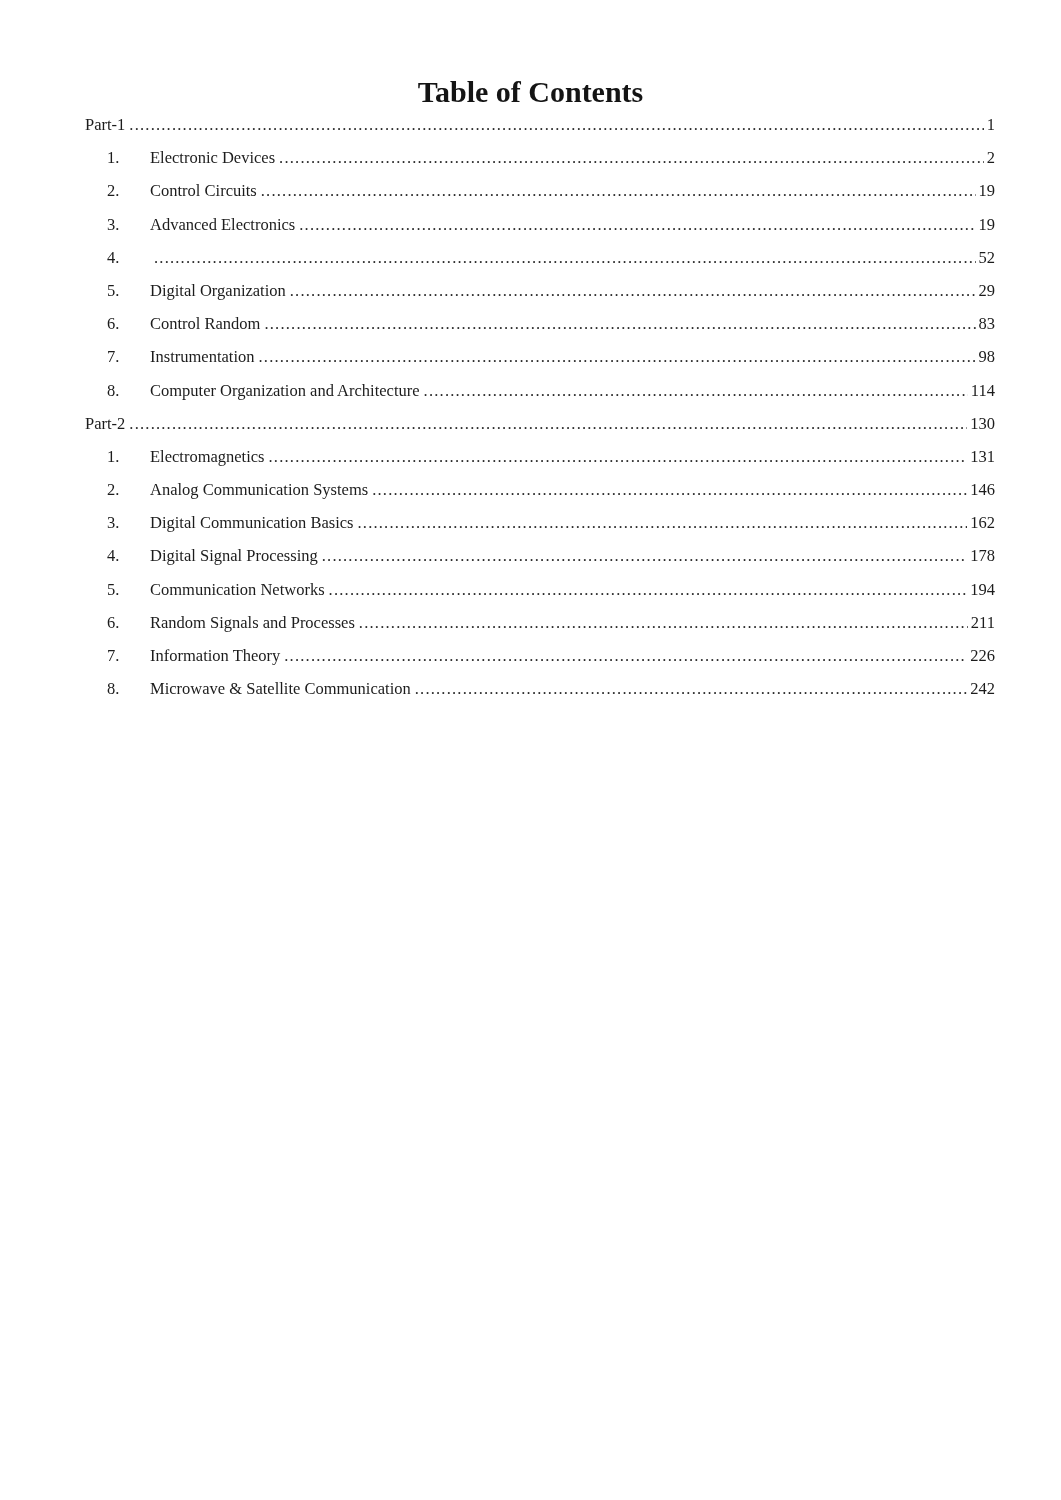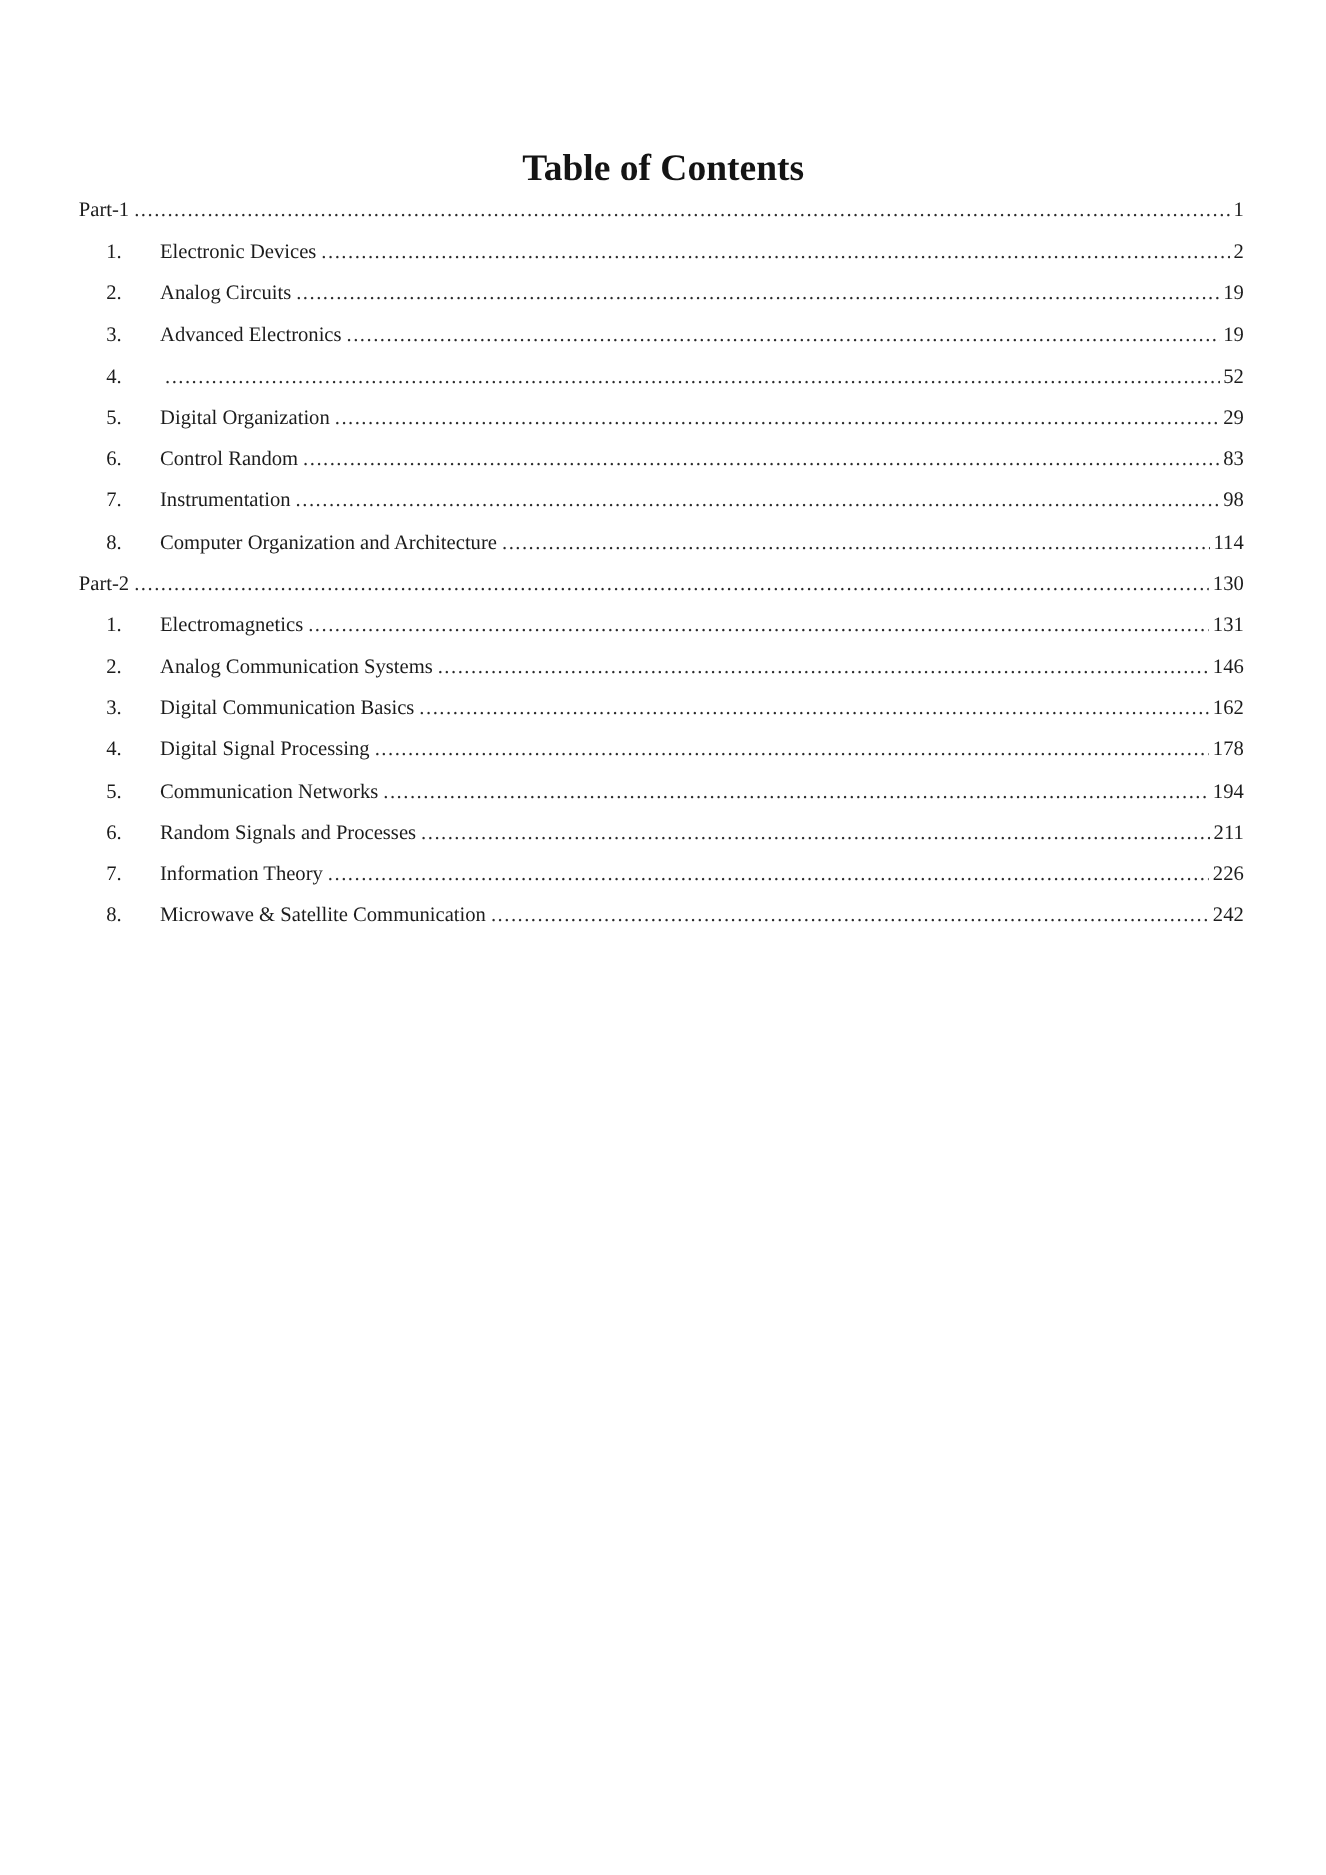--- a/index.html
+++ b/index.html
@@ -11,31 +11,31 @@
     position: relative;
     width: 1061px;
     height: 1500px;
     background: #ffffff;
     font-family: "Liberation Serif", serif;
     color: #1c1c1c;
     overflow: hidden;
   }
   .title {
     margin: 0;
-    padding-top: 119px;
+    padding-top: 76px;
     height: 32px;
     line-height: 32px;
     text-align: center;
     font-size: 30px;
     font-weight: bold;
     color: #141414;
     font-family: "Liberation Serif", serif;
   }
   .toc {
-    margin-left: 63px;
+    margin-left: 85px;
     margin-right: 66px;
   }
   .row {
     display: flex;
     align-items: baseline;
     height: 33.2px;
     line-height: 33.2px;
     font-size: 16.5px;
     white-space: nowrap;
     color: #1c1c1c;
@@ -79,21 +79,21 @@
     <span class="pg">1</span>
   </div>
       <div class="row">
     <span class="num">1.</span>
     <span class="label">Electronic Devices</span>
     <span class="dots"></span>
     <span class="pg">2</span>
   </div>
       <div class="row">
     <span class="num">2.</span>
-    <span class="label">Analog Circuits</span>
+    <span class="label">Control Circuits</span>
     <span class="dots"></span>
     <span class="pg">19</span>
   </div>
       <div class="row">
     <span class="num">3.</span>
     <span class="label">Advanced Electronics</span>
     <span class="dots"></span>
     <span class="pg">19</span>
   </div>
       <div class="row">

